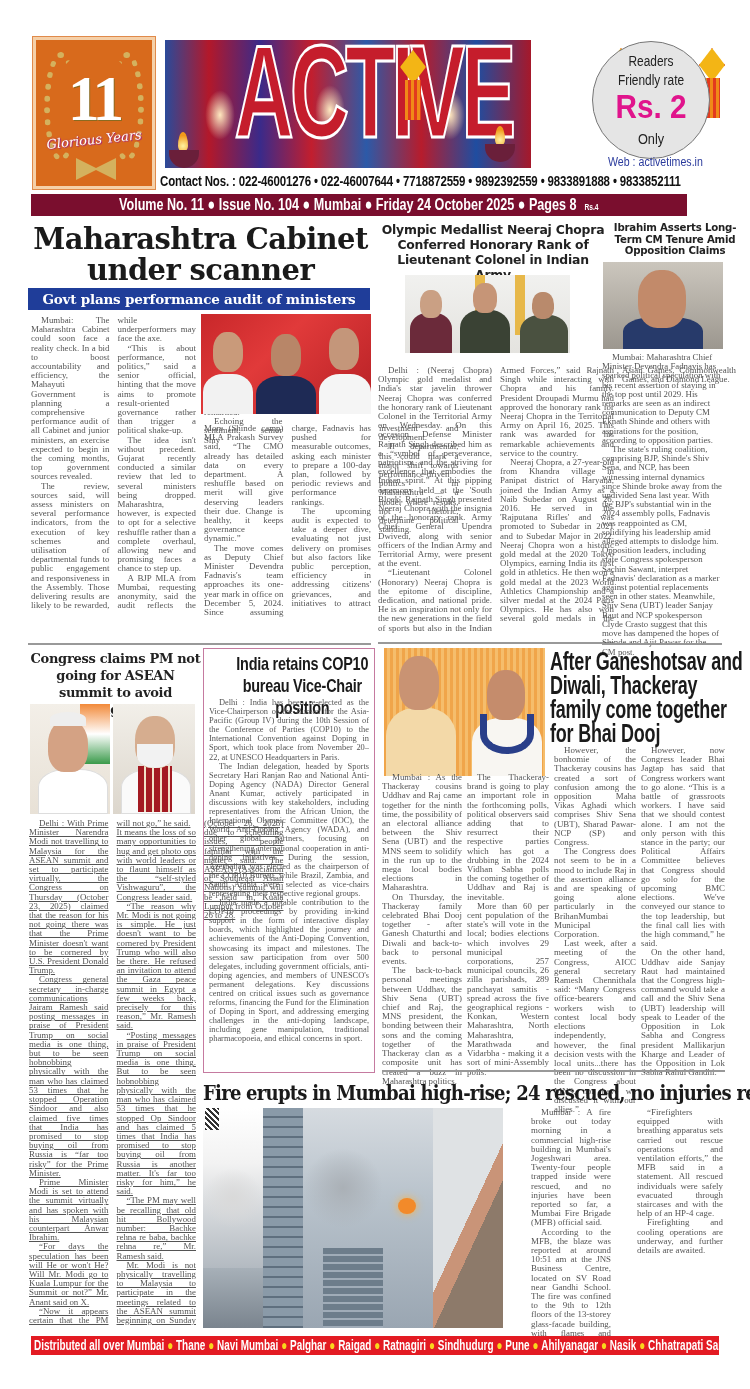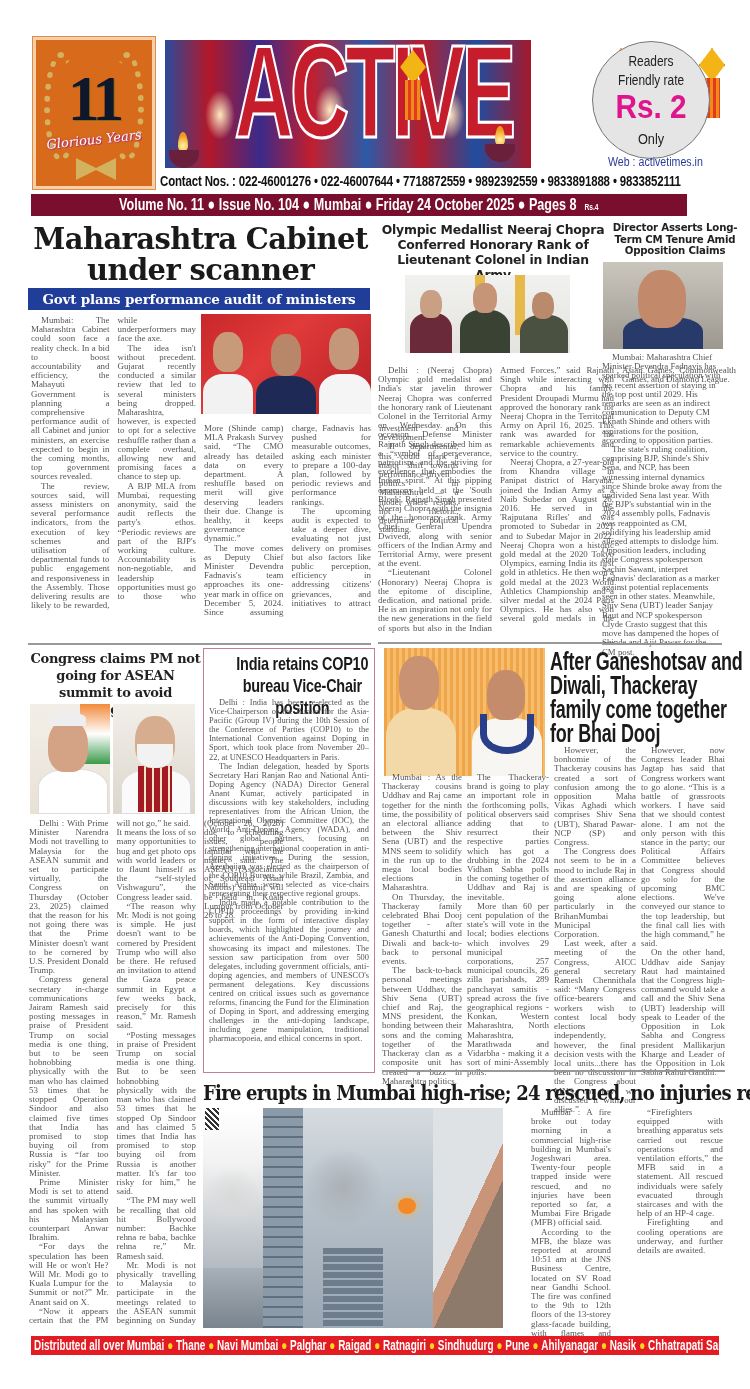--- a/index.html
+++ b/index.html
@@ -2,21 +2,21 @@
 <html><head>
 <meta charset="utf-8">
 <style>
   * { box-sizing: border-box; margin: 0; padding: 0; }
   html, body { width: 750px; height: 1389px; background: #ffffff; overflow: hidden; }
   body { position: relative; font-family: "Liberation Serif", "DejaVu Serif", serif; color: #333; }
   .abs { position: absolute; }
 
   
   .badge11 { left: 33px; top: 37px; width: 122px; height: 152px; background: #d86a1c; border: 3px solid #f5d0a8; outline: 1px solid #e08a4a; }
-  .badge11 .num { position: absolute; left: 0; right: 0; top: 22px; text-align: center; font-family: "Liberation Serif", serif; font-weight: bold; font-size: 64px; color: #0f172a; text-shadow: 1px 1px 0 #8a6a20; letter-spacing: -4px; }
+  .badge11 .num { position: absolute; left: 0; right: 0; top: 22px; text-align: center; font-family: "Liberation Serif", serif; font-weight: bold; font-size: 64px; color: #ffffff; text-shadow: 1px 1px 0 #8a6a20; letter-spacing: -4px; }
   .badge11 .glor { position: absolute; left: 0; right: 0; top: 92px; text-align: center; font-family: "DejaVu Serif", serif; font-style: italic; font-size: 13px; color: #fff; text-shadow: 0 0 2px #b0306a, 1px 1px 0 #b0306a; transform: rotate(-6deg); }
   .badge11 .wreath-l, .badge11 .wreath-r { position: absolute; top: 12px; width: 34px; height: 110px; border: 6px dotted #d4b15e; border-radius: 50%; }
   .badge11 .wreath-l { left: 8px; border-right-color: transparent; }
   .badge11 .wreath-r { right: 8px; border-left-color: transparent; }
   .badge11 .bow { position: absolute; left: 40px; top: 118px; width: 40px; height: 22px; background: #d4b15e; clip-path: polygon(0 0, 50% 45%, 100% 0, 100% 100%, 50% 55%, 0 100%); }
 
   .logo { left: 165px; top: 40px; width: 366px; height: 128px; background: linear-gradient(90deg, #2a4a9a 0%, #b3182a 12%, #3a2a8a 26%, #c21e2e 40%, #2c5aa8 55%, #b71c2c 70%, #1f4da0 85%, #a6182a 100%); overflow: hidden; }
   .logo .word { position: absolute; left: 0; right: 0; top: -14px; text-align: center; font-family: "Liberation Sans", sans-serif; font-weight: bold; font-size: 132px; letter-spacing: -6px; color: #c51d2c; -webkit-text-stroke: 3px #ffffff; transform: scaleX(0.62); transform-origin: center; line-height: 1; }
   .logo .glow { position: absolute; width: 30px; height: 50px; border-radius: 50%; background: radial-gradient(#ffe9c0, rgba(255,200,120,0) 70%); }
   .lamp { position: absolute; width: 30px; height: 18px; background: #6a1f3a; border-radius: 0 0 15px 15px; }
@@ -64,21 +64,21 @@
   
   .fad-h { left: 605px; top: 222px; width: 140px; text-align: center; font-family: "DejaVu Sans", sans-serif; font-weight: bold; font-size: 10.2px; line-height: 11.5px; color: #222; letter-spacing: -0.2px; }
   .fad-photo { left: 603px; top: 262px; width: 120px; height: 87px; background: linear-gradient(180deg, #cbc6bd, #9c978f); overflow: hidden; }
   .fad-text { left: 602px; top: 353px; width: 120px; height: 290px; font-size: 8.8px; text-align: left; }
   .fad-sep { left: 602px; top: 643px; width: 120px; }
 
   
   .cong-h { left: 28px; top: 650px; width: 175px; text-align: center; font-family: "DejaVu Serif", serif; font-weight: bold; font-size: 13px; line-height: 17px; color: #222; letter-spacing: -0.3px; }
   .cong-photo1 { left: 30px; top: 704px; width: 80px; height: 110px; background: linear-gradient(180deg, #f3efe8, #e8e1d6); overflow: hidden; }
   .cong-photo2 { left: 113px; top: 704px; width: 82px; height: 110px; background: linear-gradient(180deg, #f2efe9, #dcd6cc); overflow: hidden; }
-  .cong-text { left: 29px; top: 819px; width: 167px; height: 510px; }
+  .cong-text { left: 29px; top: 819px; width: 167px; height: 510px; text-decoration: underline; }
 
   
   .cop-box { left: 203px; top: 648px; width: 172px; height: 425px; border: 1.5px solid #c57aa0; }
   .cop-h { left: 206px; top: 653px; width: 166px; text-align: center; font-family: "Liberation Sans", sans-serif; font-weight: bold; font-size: 18.5px; line-height: 22px; color: #1a1a1a; transform: scaleX(0.78); transform-origin: center; letter-spacing: -0.3px; white-space: nowrap; }
   .cop-text { left: 209px; top: 698px; width: 160px; height: 370px; font-size: 8.4px; line-height: 9.1px; }
 
   
   .thk-photo { left: 384px; top: 648px; width: 161px; height: 128px; background: repeating-linear-gradient(90deg, #f0a54a 0 3px, #f5bd6c 3px 6px); overflow: hidden; }
   .thk-h { left: 550px; top: 649px; width: 200px; font-family: "Liberation Sans", sans-serif; font-weight: bold; font-size: 25px; line-height: 24px; color: #1a1a1a; transform: scaleX(0.72); transform-origin: left; white-space: nowrap; letter-spacing: -0.3px; }
   .thk-col1 { left: 382px; top: 773px; width: 80px; height: 320px; }
@@ -159,20 +159,21 @@
     <span class="rs">Rs.4</span>
   </div>
 </div>
 
 <h1 class="abs lead-h">Maharashtra Cabinet under scanner</h1>
 <div class="abs lead-sub">Govt plans performance audit of ministers</div>
 
 <div class="abs txt cols2 lead-left">
   <p>Mumbai: The Maharashtra Cabinet could soon face a reality check. In a bid to boost accountability and efficiency, the Mahayuti Government is planning a comprehensive performance audit of all Cabinet and junior ministers, an exercise expected to begin in the coming months, top government sources revealed.</p>
   <p>The review, sources said, will assess ministers on several performance indicators, from the execution of key schemes and utilisation of departmental funds to public engagement and responsiveness in the Assembly. Those delivering results are likely to be rewarded, while underperformers may face the axe.</p>
+  <p>“This is about performance, not politics,” said a senior official, hinting that the move aims to promote result-oriented governance rather than trigger a political shake-up.</p>
   <p>The idea isn't without precedent. Gujarat recently conducted a similar review that led to several ministers being dropped. Maharashtra, however, is expected to opt for a selective reshuffle rather than a complete overhaul, allowing new and promising faces a chance to step up.</p>
   <p>A BJP MLA from Mumbai, requesting anonymity, said the audit reflects the party's ethos. “Periodic reviews are part of the BJP's working culture. Accountability is non-negotiable, and leadership opportunities must go to those who perform,” he remarked.</p>
   <p>Echoing the sentiment, senior Shiv</p>
 </div>
 
 <div class="abs lead-photo">
   <div class="shirt" style="left:2px;top:60px;width:50px;height:45px;background:#f2f2f2;"></div>
   <div class="face" style="left:12px;top:18px;width:30px;height:40px;background:#c99a7a;"></div>
   <div class="shirt" style="left:55px;top:62px;width:60px;height:45px;background:#1e2a55;"></div>
   <div class="face" style="left:70px;top:20px;width:30px;height:42px;background:#b88668;"></div>
@@ -199,21 +200,21 @@
   <div class="shirt" style="left:115px;top:40px;width:48px;height:40px;background:#4a5140;"></div>
   <div class="face" style="left:127px;top:17px;width:22px;height:27px;background:#b98a6c;"></div>
 </div>
 <div class="abs txt cols2 neeraj-text">
   <p>Delhi : (Neeraj Chopra) Olympic gold medalist and India's star javelin thrower Neeraj Chopra was conferred the honorary rank of Lieutenant Colonel in the Territorial Army on Wednesday. On this occasion, Defense Minister Rajnath Singh described him as a “symbol of perseverance, patriotism, and the striving for excellence that embodies the Indian spirit.” At this pipping ceremony held at the 'South Block', Rajnath Singh presented Neeraj Chopra with the insignia of the honorary rank. Army Chief General Upendra Dwivedi, along with senior officers of the Indian Army and Territorial Army, were present at the event.</p>
   <p>“Lieutenant Colonel (Honorary) Neeraj Chopra is the epitome of discipline, dedication, and national pride. He is an inspiration not only for the new generations in the field of sports but also in the Indian Armed Forces,” said Rajnath Singh while interacting with Chopra and his family. President Droupadi Murmu had approved the honorary rank for Neeraj Chopra in the Territorial Army on April 16, 2025. This rank was awarded for his remarkable achievements and service to the country.</p>
   <p>Neeraj Chopra, a 27-year-old from Khandra village in Panipat district of Haryana, joined the Indian Army as a Naib Subedar on August 26, 2016. He served in the 'Rajputana Rifles' and was promoted to Subedar in 2021 and to Subedar Major in 2022. Neeraj Chopra won a historic gold medal at the 2020 Tokyo Olympics, earning India its first gold in athletics. He then won a gold medal at the 2023 World Athletics Championship and a silver medal at the 2024 Paris Olympics. He has also won several gold medals in the Asian Games, Commonwealth Games, and Diamond League.</p>
 </div>
 <div class="abs sep-line neeraj-sep"></div>
 
-<h2 class="abs fad-h">Director Asserts Long-Term CM Tenure Amid Opposition Claims</h2>
+<h2 class="abs fad-h">Ibrahim Asserts Long-Term CM Tenure Amid Opposition Claims</h2>
 <div class="abs fad-photo">
   <div class="shirt" style="left:20px;top:55px;width:80px;height:35px;background:#273a6a;"></div>
   <div class="face" style="left:35px;top:8px;width:48px;height:58px;background:#c28a6a;"></div>
 </div>
 <div class="abs txt fad-text">
   <p>Mumbai: Maharashtra Chief Minister Devendra Fadnavis has sparked political speculation with his recent assertion of staying in the top post until 2029. His remarks are seen as an indirect communication to Deputy CM Eknath Shinde and others with aspirations for the position, according to opposition parties.</p>
   <p>The state's ruling coalition, comprising BJP, Shinde's Shiv Sena, and NCP, has been witnessing internal dynamics since Shinde broke away from the undivided Sena last year. With the BJP's substantial win in the 2024 assembly polls, Fadnavis was reappointed as CM, solidifying his leadership amid alleged attempts to dislodge him. Opposition leaders, including state Congress spokesperson Sachin Sawant, interpret Fadnavis' declaration as a marker against potential replacements seen in other states. Meanwhile, Shiv Sena (UBT) leader Sanjay Raut and NCP spokesperson Clyde Crasto suggest that this move has dampened the hopes of Shinde and Ajit Pawar for the CM post.</p>
 </div>
 <div class="abs sep-line fad-sep"></div>
 

